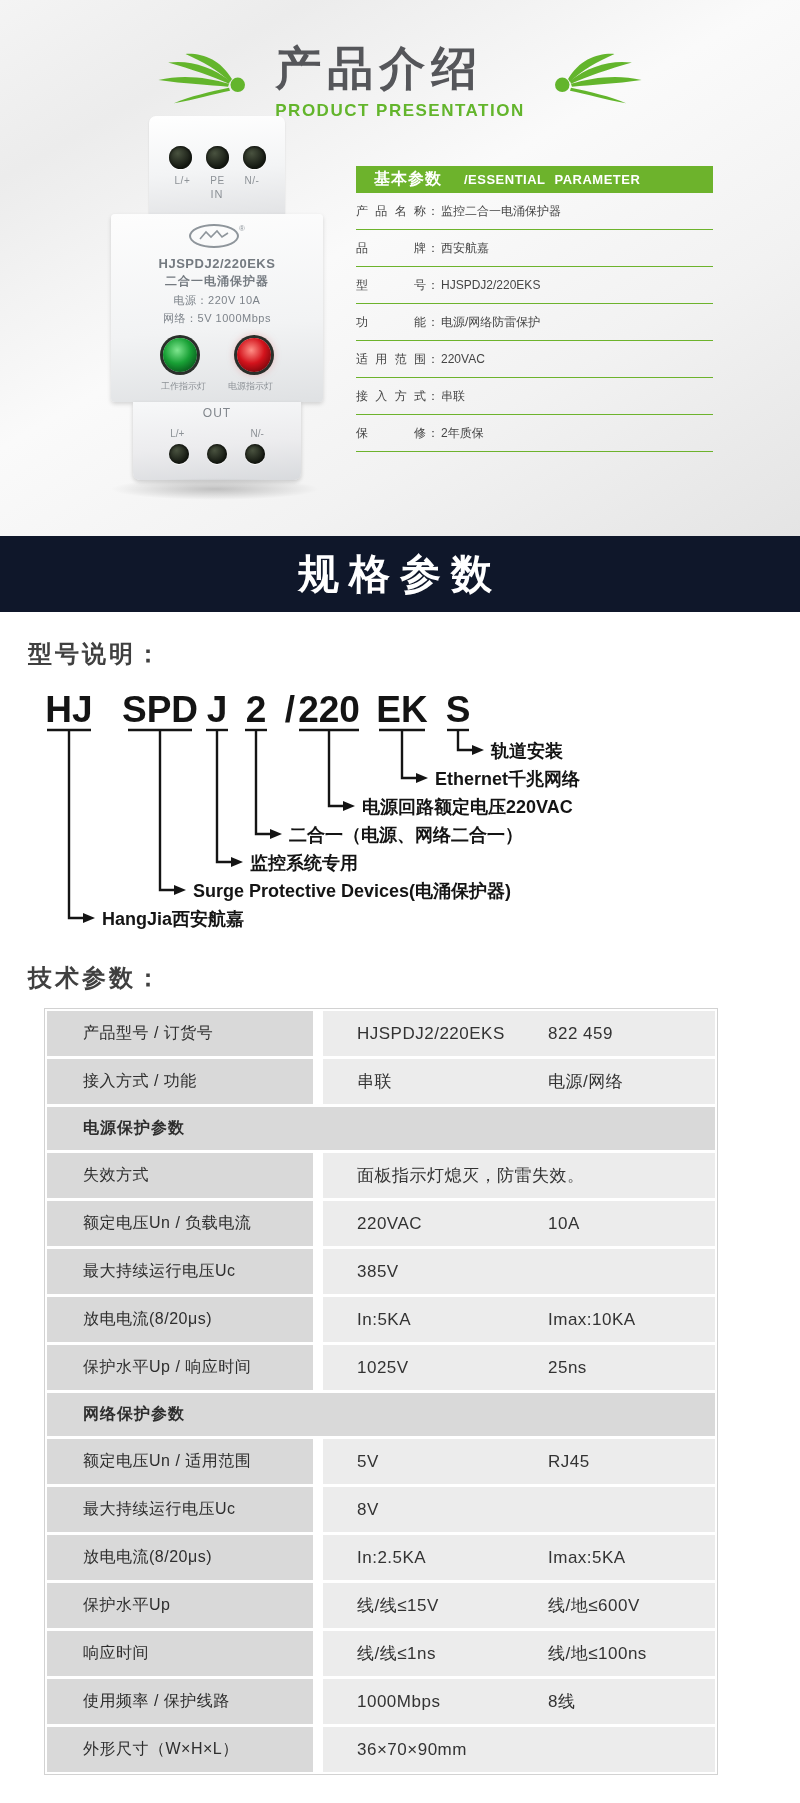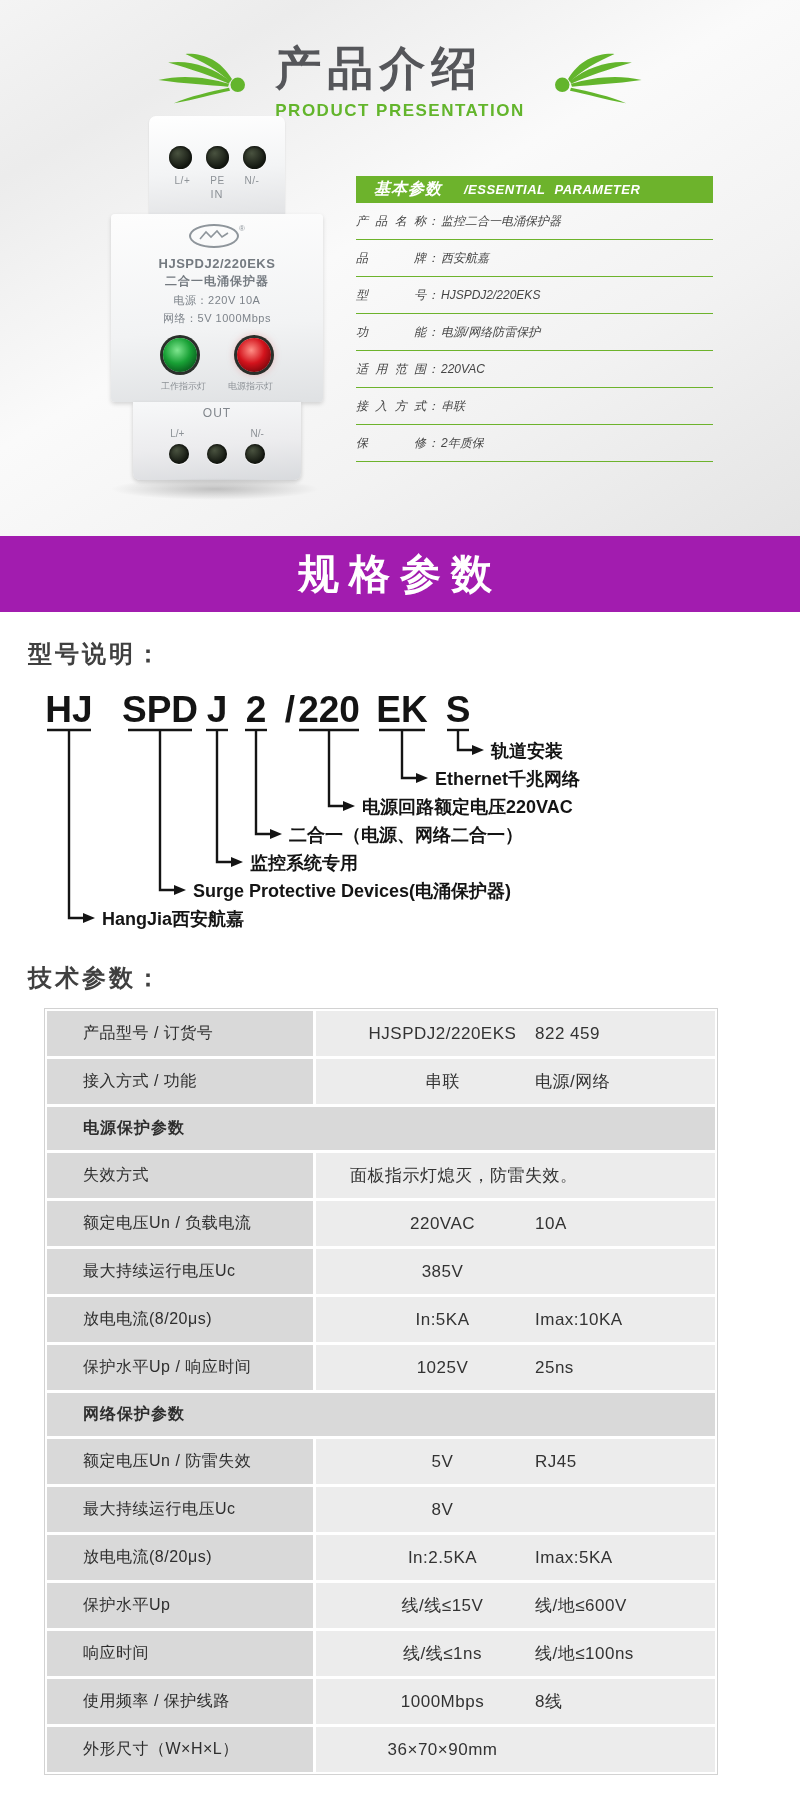--- a/index.html
+++ b/index.html
@@ -58,47 +58,47 @@
   .dev-bottom{
     width:168px;height:78px;margin:0 auto;position:relative;border-radius:0 0 7px 7px;
     background:linear-gradient(175deg,#f7f8f9 0%,#ececee 55%,#d8dadd 100%);
     box-shadow:0 2px 4px rgba(0,0,0,.18);
   }
   .out-caption{text-align:center;font-size:12px;color:#82878d;letter-spacing:1px;padding-top:4px;}
   .bottom-labels{display:flex;justify-content:center;gap:66px;font-size:10px;color:#8d9297;padding-top:8px;}
   .dev-bottom .holes{padding-top:5px;gap:18px;}
 
   
-  .basic-params{position:absolute;left:356px;top:176px;width:357px;font-style:italic;}
+  .basic-params{position:absolute;left:356px;top:166px;width:357px;}
   .bp-header{height:27px;background:#6db32c;color:#fff;display:flex;align-items:center;padding-left:18px;}
   .bp-header .cn{font-size:16px;font-weight:bold;letter-spacing:1px;}
   .bp-header .en{font-size:13px;font-weight:bold;margin-left:22px;word-spacing:5px;letter-spacing:.5px;}
   .bp-row{height:36px;display:flex;align-items:center;border-bottom:1px solid #6db32c;font-size:12px;color:#454545;}
   .bp-label{display:inline-block;width:70px;text-align:justify;text-align-last:justify;}
   .bp-colon{margin:0 2px 0 1px;}
 
   
-  .spec-banner{height:76px;background:#a21caf;color:#fff;display:flex;align-items:center;justify-content:center;
+  .spec-banner{height:76px;background:#0f172a;color:#fff;display:flex;align-items:center;justify-content:center;
     font-size:41px;font-weight:bold;letter-spacing:10px;}
 
   
   .content{padding:0 28px;}
   .section-heading{font-size:24px;font-weight:bold;color:#404040;letter-spacing:3px;margin:26px 0 6px 0;}
   .model-svg{display:block;margin:10px 0 0 0;}
 
   
   .tech-table{width:668px;margin:14px 0 0 16px;border:1px solid #d2d2d2;background:#fff;padding:2px;}
-  .t-row{display:flex;gap:3px;margin-bottom:3px;text-align:center;}
+  .t-row{display:flex;gap:10px;margin-bottom:3px;}
   .t-row:last-child{margin-bottom:0;}
   .t-label{width:230px;min-height:45px;background:#d9d9d9;display:flex;align-items:center;
     padding-left:36px;font-size:16px;color:#2e2e2e;letter-spacing:.5px;flex:none;}
   .t-vals{flex:1;background:#ececec;display:flex;align-items:center;padding-left:34px;
     font-size:17px;color:#333;letter-spacing:.5px;}
   .t-v1{display:inline-block;min-width:185px;white-space:nowrap;}
-  .t-v2{white-space:nowrap;}
+  .t-v2{white-space:nowrap;margin-left:6px;}
   .t-section{flex:1;min-height:43px;background:#d9d9d9;display:flex;align-items:center;
     padding-left:36px;font-size:16px;font-weight:bold;color:#2e2e2e;letter-spacing:1px;}
 
   svg text{font-family:"Liberation Sans","DejaVu Sans",sans-serif;}
 </style>
 </head>
 <body>
 
 <div class="top-section">
   <div class="header-row">
@@ -322,21 +322,21 @@
       <div class="t-label">保护水平Up / 响应时间</div>
       <div class="t-vals">
           <span class="t-v1">1025V</span>
           <span class="t-v2">25ns</span>
         </div>
     </div>
     <div class="t-row">
       <div class="t-section">网络保护参数</div>
     </div>
     <div class="t-row">
-      <div class="t-label">额定电压Un / 防雷失效</div>
+      <div class="t-label">额定电压Un / 适用范围</div>
       <div class="t-vals">
           <span class="t-v1">5V</span>
           <span class="t-v2">RJ45</span>
         </div>
     </div>
     <div class="t-row">
       <div class="t-label">最大持续运行电压Uc</div>
       <div class="t-vals">
           <span class="t-v1">8V</span>
           <span class="t-v2"></span>

